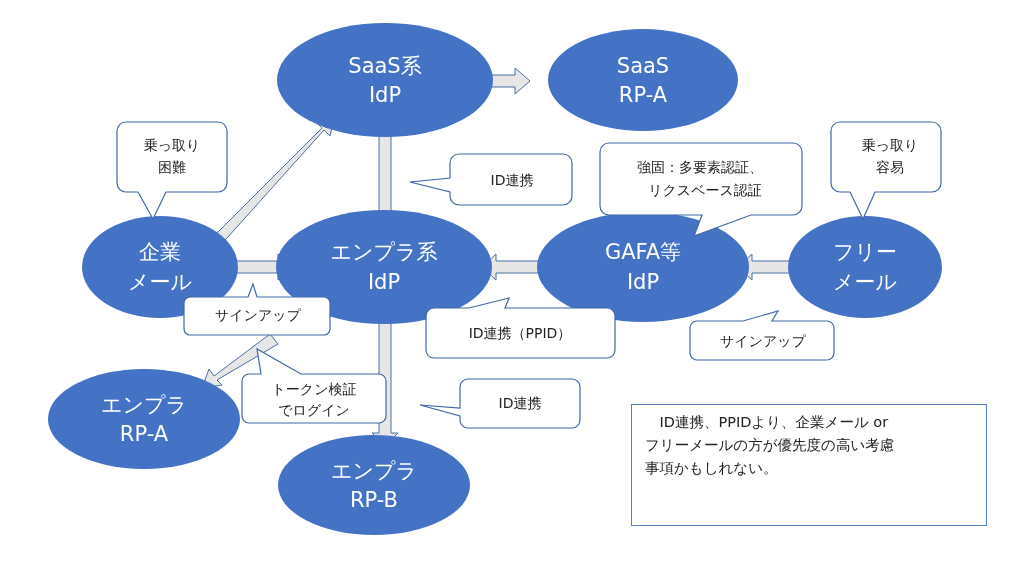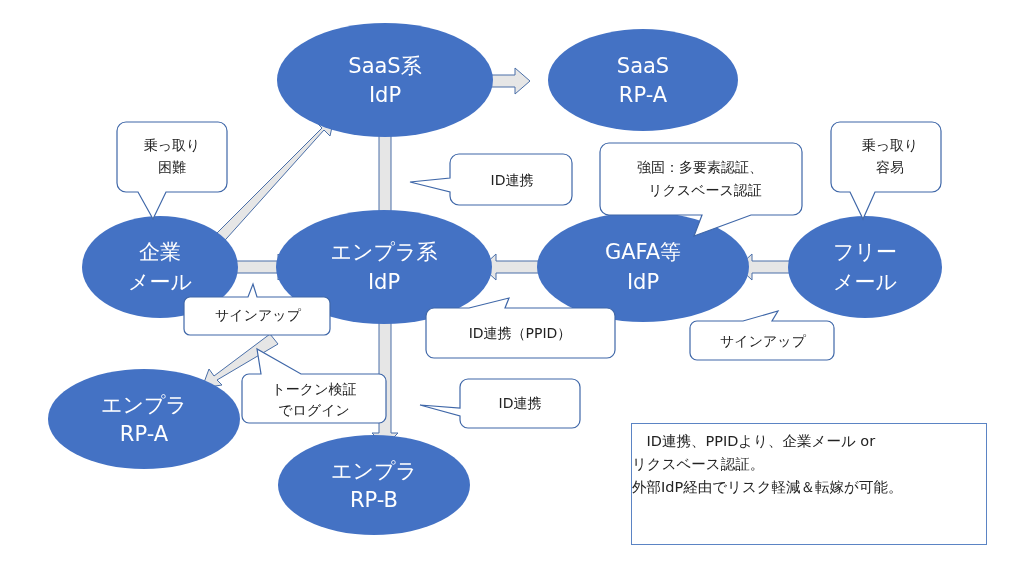--- a/index.html
+++ b/index.html
@@ -1,20 +1,20 @@
 <!DOCTYPE html>
 <html><head>
 <meta charset="utf-8">
 <style>
   html, body { margin: 0; padding: 0; background: #ffffff; }
   body { width: 1024px; height: 576px; overflow: hidden; position: relative; font-family: "DejaVu Sans", "Liberation Sans", sans-serif; }
   #canvas { position: absolute; left: 0; top: 0; width: 1024px; height: 576px; }
   .node-text { fill: #ffffff; font-size: 21px; text-anchor: middle; font-family: "DejaVu Sans", sans-serif; }
   .callout-text { fill: #222222; font-size: 14px; text-anchor: middle; font-family: "DejaVu Sans", sans-serif; }
-  .note-box { position: absolute; left: 631px; top: 423px; width: 356px; height: 122px; border: 1.5px solid #5b84c4; background: #fff; box-sizing: border-box; padding: 6px 0; font-size: 14.5px; line-height: 23px; color: #222; font-family: "DejaVu Sans", sans-serif; }
+  .note-box { position: absolute; left: 631px; top: 404px; width: 356px; height: 122px; border: 1.5px solid #5b84c4; background: #fff; box-sizing: border-box; padding: 6px 13px; font-size: 14.5px; line-height: 23px; color: #222; font-family: "DejaVu Sans", sans-serif; }
   .note-line { display: block; white-space: nowrap; }
 </style>
 </head>
 <body>
 
 <svg id="canvas" viewBox="0 0 1024 576" xmlns="http://www.w3.org/2000/svg">
 
   <g fill="#e6e6e6" stroke="#4a6fa8" stroke-width="1">
 
     <polygon points="465,75 515,75 515,68 530,81 515,94 515,87 465,87"></polygon>
@@ -123,15 +123,15 @@
 
     <g>
       <path d="M468,379 h104 a8,8 0 0 1 8,8 v33 a8,8 0 0 1 -8,8 h-104 a8,8 0 0 1 -8,-8 v-4 l-40,-11 l40,3 v-21 a8,8 0 0 1 8,-8 z"></path>
       <text class="callout-text" x="520" y="408" stroke="none">ID連携</text>
     </g>
   </g>
 </svg>
 
 <div class="note-box">
   <span class="note-line">　ID連携、PPIDより、企業メール or</span>
-  <span class="note-line">リクスベース認証。</span>
-  <span class="note-line">外部IdP経由でリスク軽減＆転嫁が可能。</span>
+  <span class="note-line">フリーメールの方が優先度の高い考慮</span>
+  <span class="note-line">事項かもしれない。</span>
 </div>
 
 </body></html>

